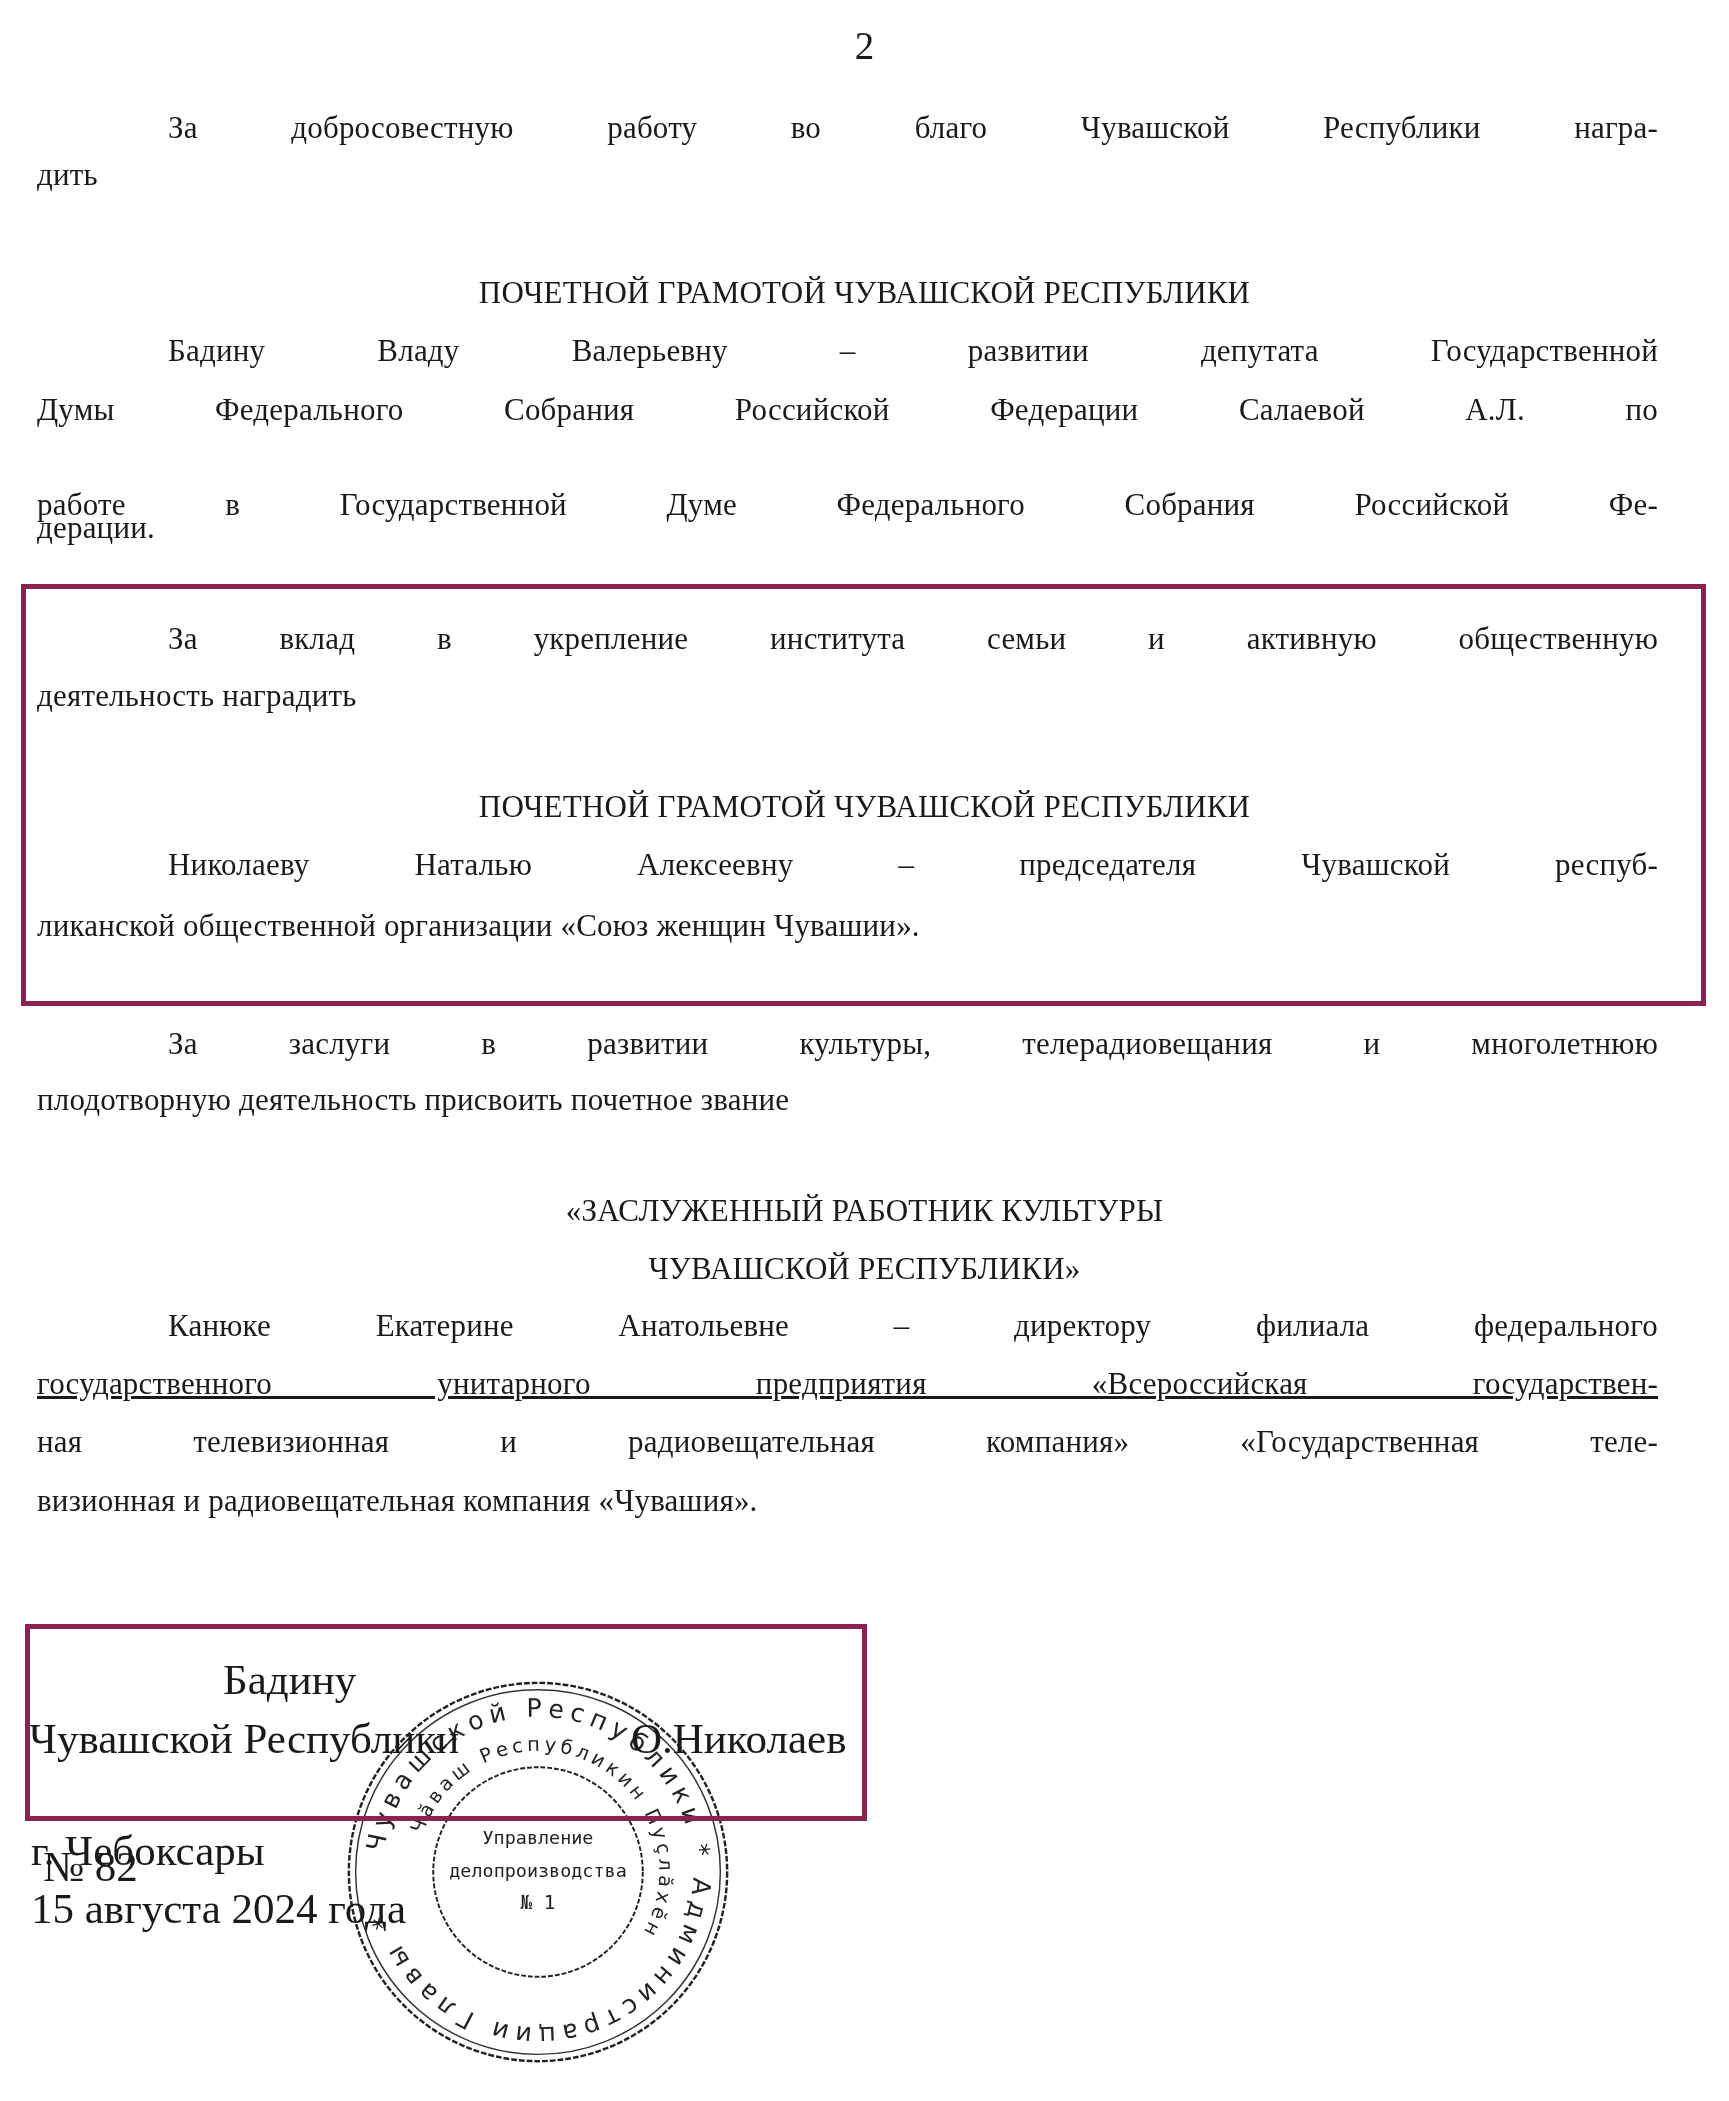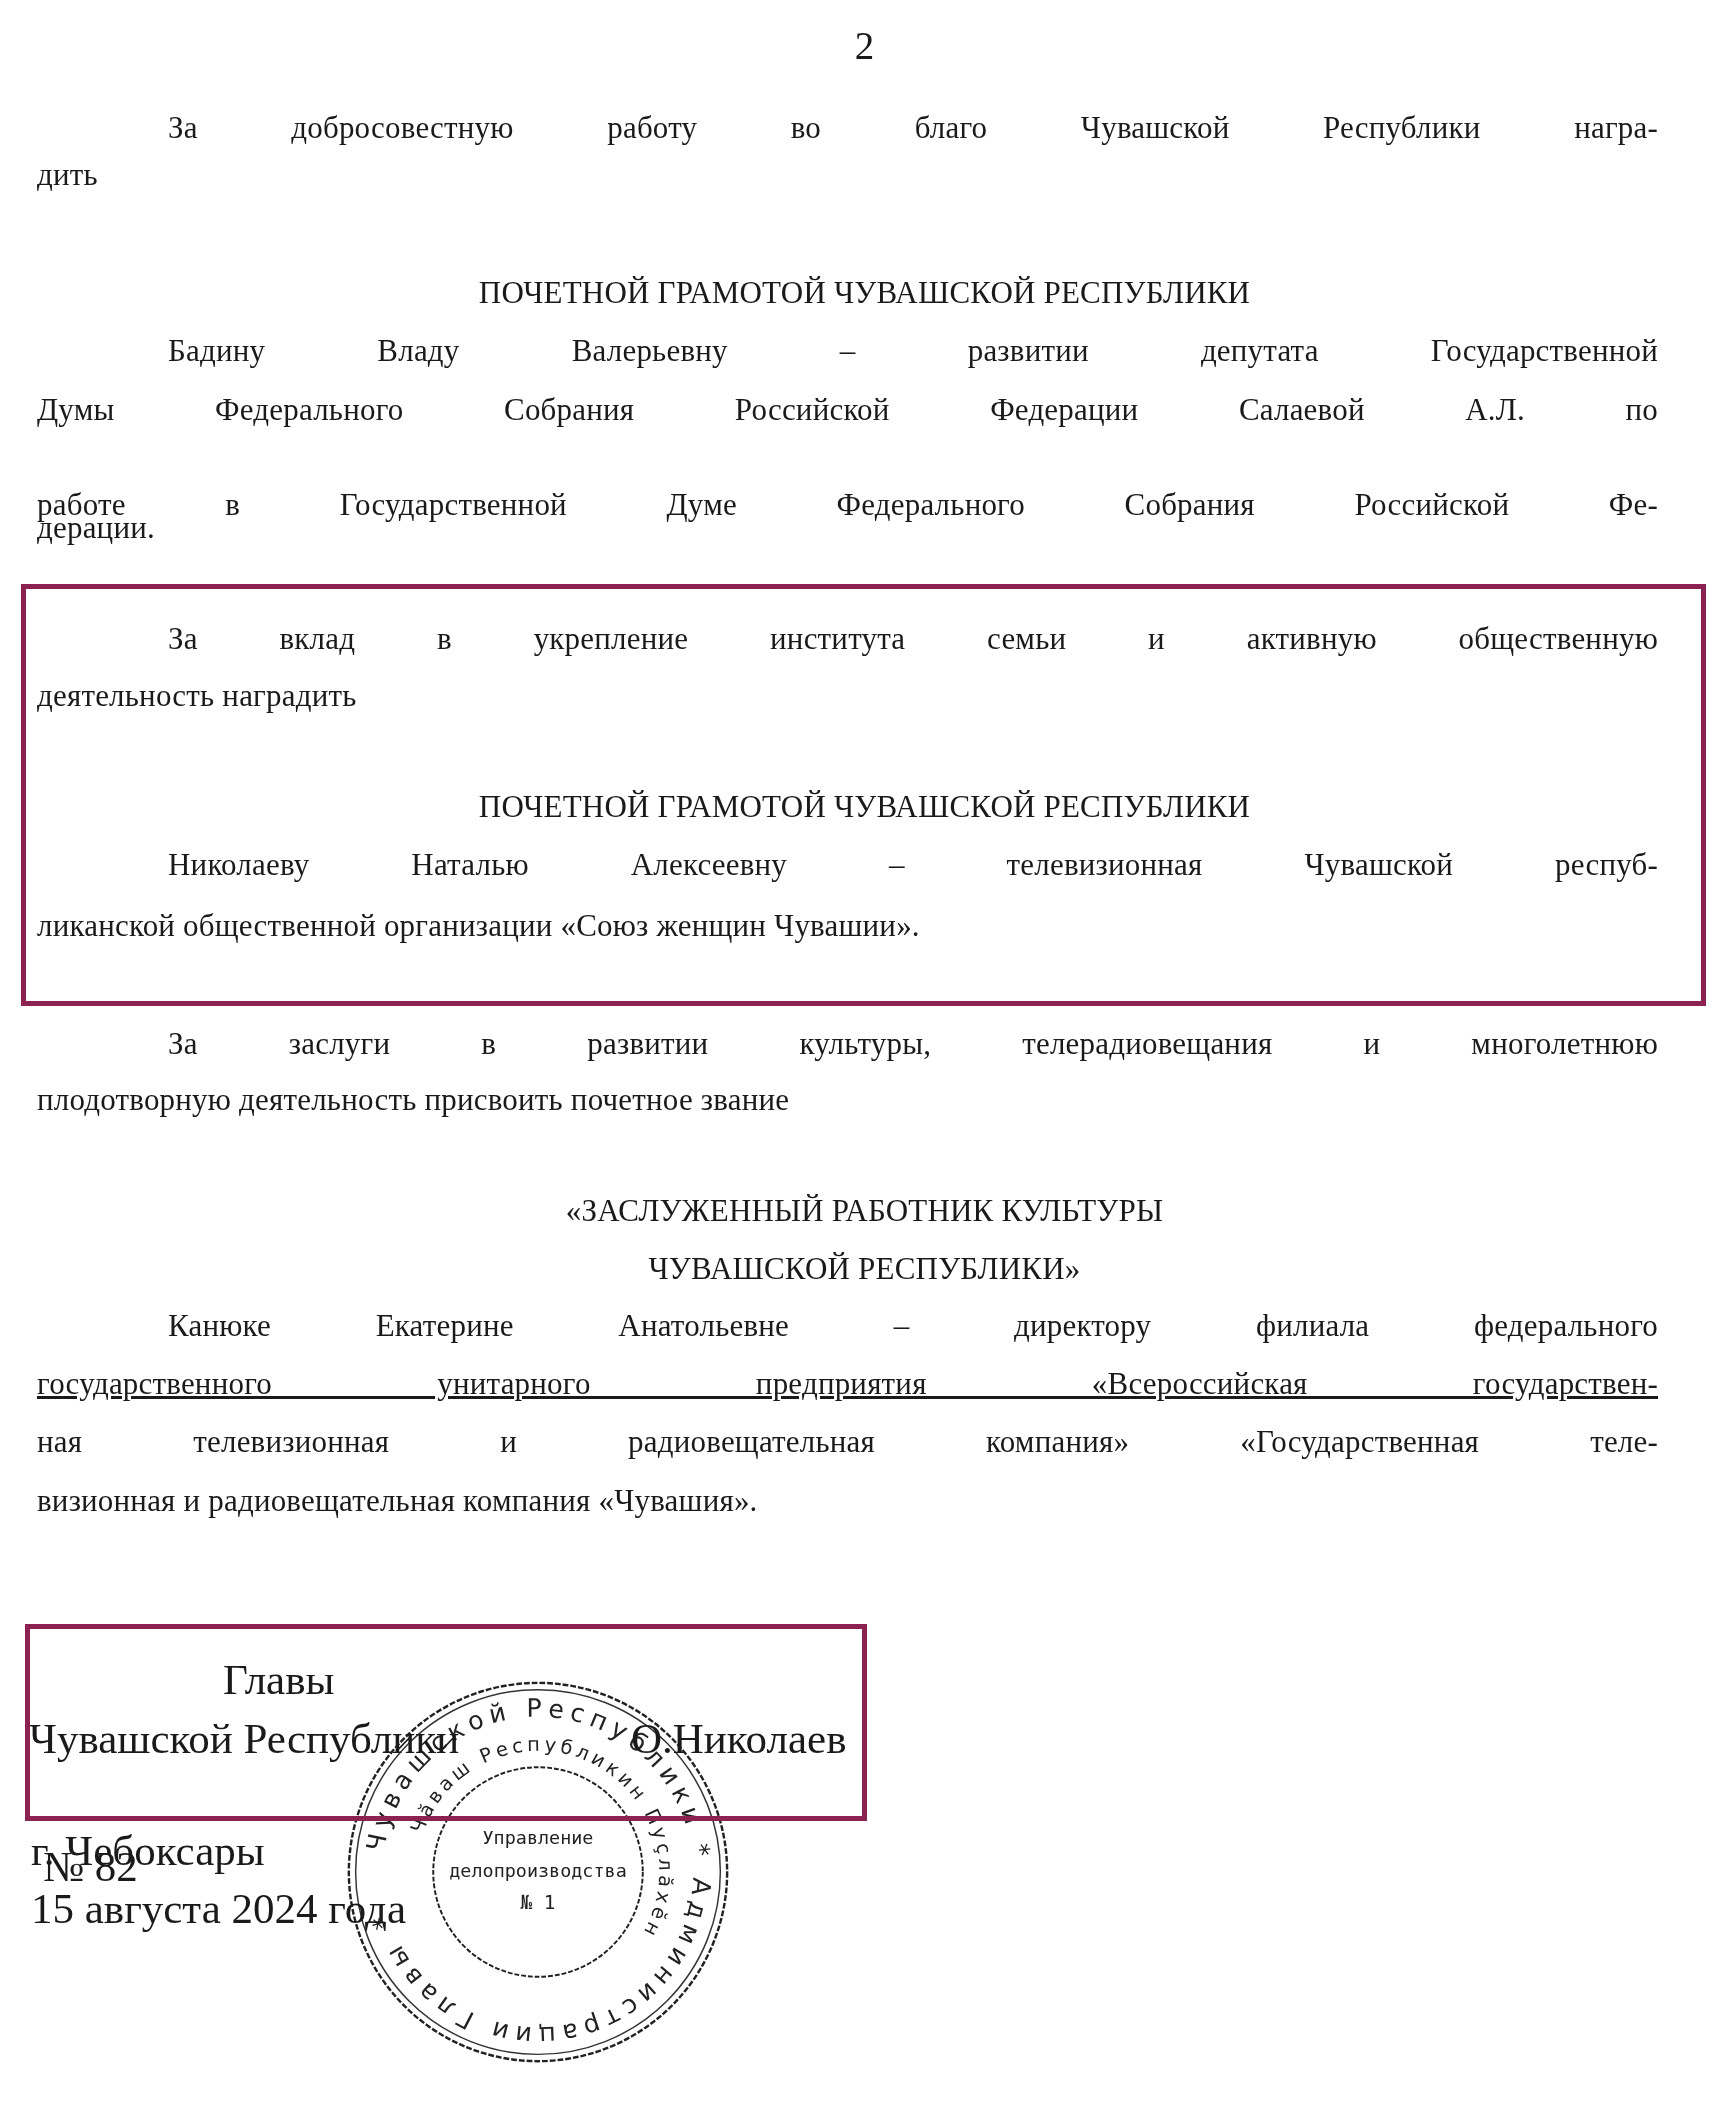--- a/index.html
+++ b/index.html
@@ -48,21 +48,21 @@
   <div class="line just" style="top:444px;margin-top:36px;">работе в Государственной Думе Федерального Собрания Российской Фе-</div>
   <div class="line plain" style="left:37px;top:503px;">дерации.</div>
 </div>
 
 <div class="box" style="left:21.3px;top:584px;width:1685px;height:422px;"></div>
 
 <div>
   <div class="line just" style="left:168px;width:1490px;top:614px;">За вклад в укрепление института семьи и активную общественную</div>
   <div class="line plain" style="left:37px;top:671px;">деятельность наградить</div>
   <div class="line center" style="top:782px;">ПОЧЕТНОЙ ГРАМОТОЙ ЧУВАШСКОЙ РЕСПУБЛИКИ</div>
-  <div class="line just" style="left:168px;width:1490px;top:840px;">Николаеву Наталью Алексеевну – телевизионная Чувашской респуб-</div>
+  <div class="line just" style="left:168px;width:1490px;top:840px;">Николаеву Наталью Алексеевну – председателя Чувашской респуб-</div>
   <div class="line plain" style="left:37px;top:901px;">ликанской общественной организации «Союз женщин Чувашии».</div>
 </div>
 
 <div>
   <div class="line just" style="left:168px;width:1490px;top:1019px;">За заслуги в развитии культуры, телерадиовещания и многолетнюю</div>
   <div class="line plain" style="left:37px;top:1075px;">плодотворную деятельность присвоить почетное звание</div>
   <div class="line center" style="top:1186px;">«ЗАСЛУЖЕННЫЙ РАБОТНИК КУЛЬТУРЫ</div>
   <div class="line center" style="top:1244px;">ЧУВАШСКОЙ РЕСПУБЛИКИ»</div>
   <div class="line just" style="left:168px;width:1490px;top:1301px;">Канюке Екатерине Анатольевне – директору филиала федерального</div>
   <div class="line just" style="top:1359px;text-decoration:underline;">государственного унитарного предприятия «Всероссийская государствен-</div>
@@ -83,21 +83,21 @@
   </text>
   <text font-family="DejaVu Sans, sans-serif" font-size="20" fill="#222" letter-spacing="4">
     <textPath href="#innerArc" startOffset="5%">Чăваш Республикин Пуçлăхĕн</textPath>
   </text>
   <text x="200" y="178" text-anchor="middle" font-family="DejaVu Sans Mono, monospace" font-size="19" fill="#222">Управление</text>
   <text x="200" y="212" text-anchor="middle" font-family="DejaVu Sans Mono, monospace" font-size="19" fill="#222">делопроизводства</text>
   <text x="200" y="245" text-anchor="middle" font-family="DejaVu Sans Mono, monospace" font-size="20" fill="#222">№ 1</text>
 </svg>
 
 <div>
-  <div class="sig-text" style="left:223px;top:1655px;">Главы</div>
+  <div class="sig-text" style="left:223px;top:1655px;">Бадину</div>
   <div class="sig-text" style="left:29px;top:1714px;">Чувашской Республики</div>
   <div class="sig-text" style="left:631px;top:1714px;">О.Николаев</div>
 </div>
 
 <div class="box" style="left:25px;top:1624px;width:842px;height:197px;"></div>
 
 <div>
   <div class="sig-text" style="left:31px;top:1826px;">г. Чебоксары</div>
   <div class="sig-text" style="left:31px;top:1884px;">15 августа 2024 года</div>
   <div class="sig-text" style="left:31px;top:1842px;margin-left:12px;">№ 82</div>

